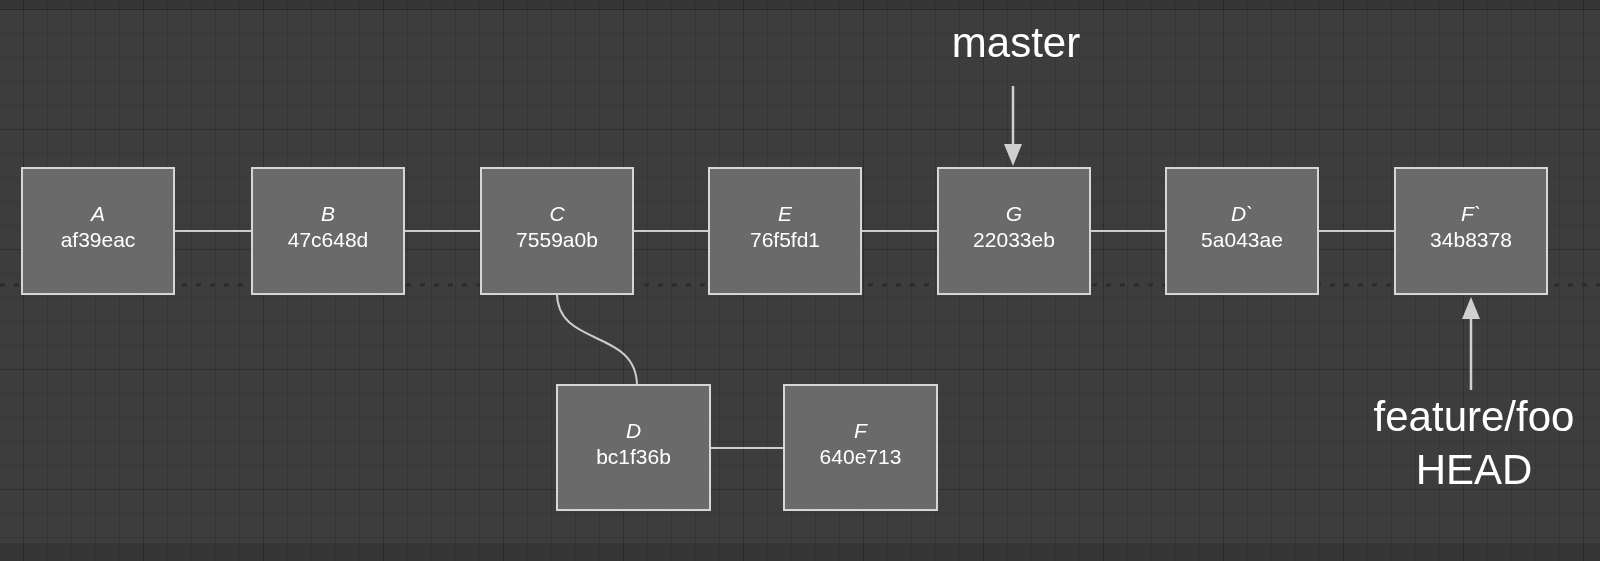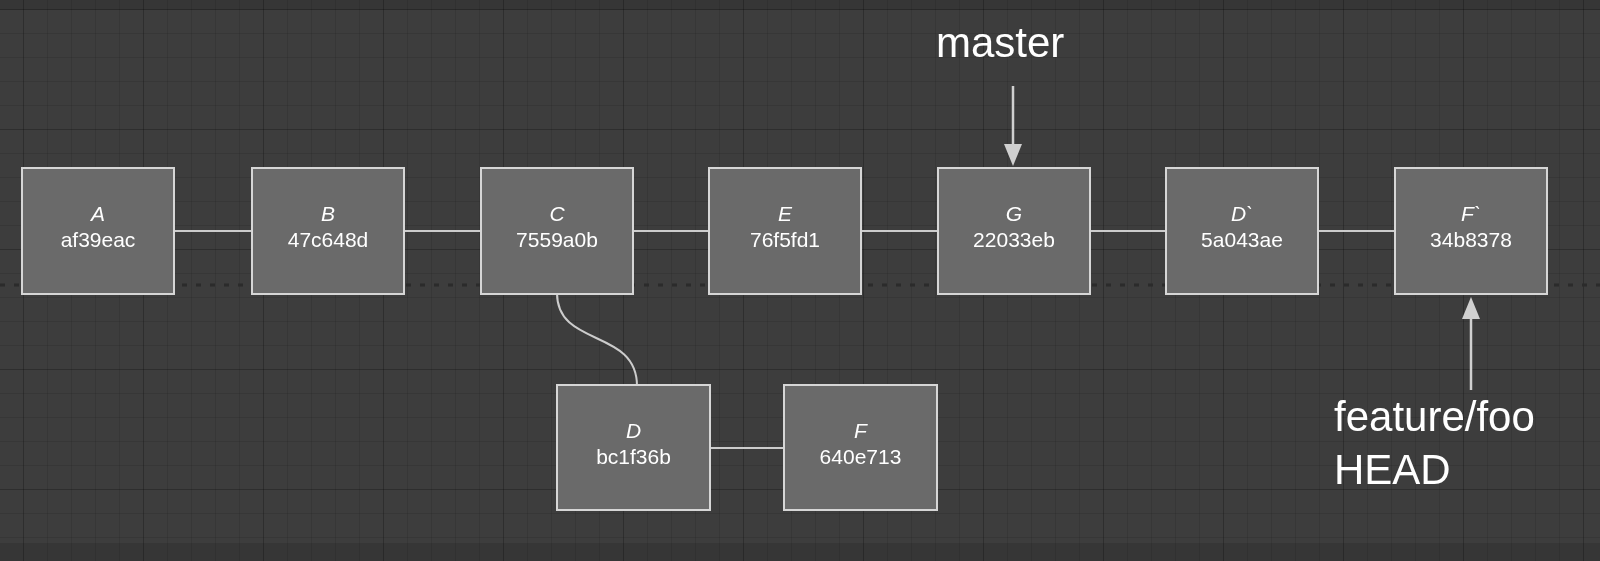--- a/index.html
+++ b/index.html
@@ -24,21 +24,21 @@
     width:154px;height:128px;
     background:#6a6a6a;border:2px solid #d6d6d6;
     display:flex;flex-direction:column;align-items:center;justify-content:center;
     color:#ffffff;font-size:21px;line-height:26px;text-align:center;
     padding-bottom:8px;
   }
   .commit-box .letter{font-style:italic;}
   .row-main{top:167px;}
   .row-branch{top:384px;width:155px;height:127px;}
   .float-label{
-    position:absolute;z-index:3;color:#ffffff;
+    position:absolute;z-index:3;color:#ffffff;text-align:center;
     font-size:42px;line-height:53px;white-space:nowrap;
   }
   #label-master{left:936px;top:16px;width:160px;}
   #label-feature{left:1334px;top:390px;width:280px;}
 </style>
 </head>
 <body>
 
 <div id="band-top" class="edge-band"></div>
 <div id="band-bottom" class="edge-band"></div>

